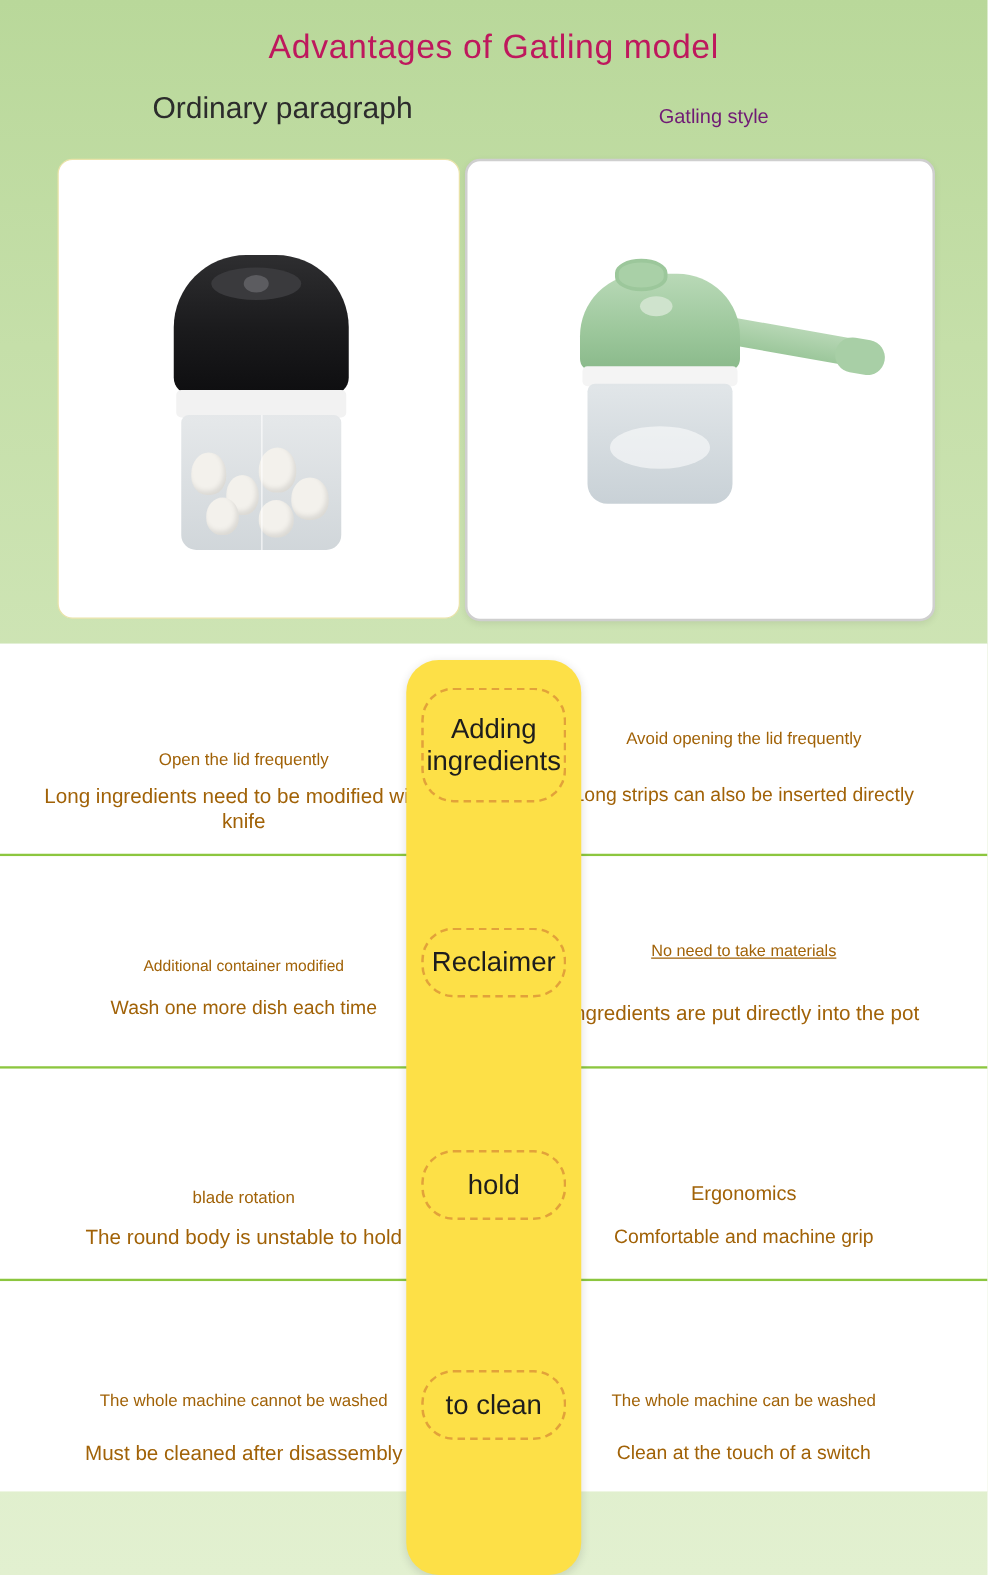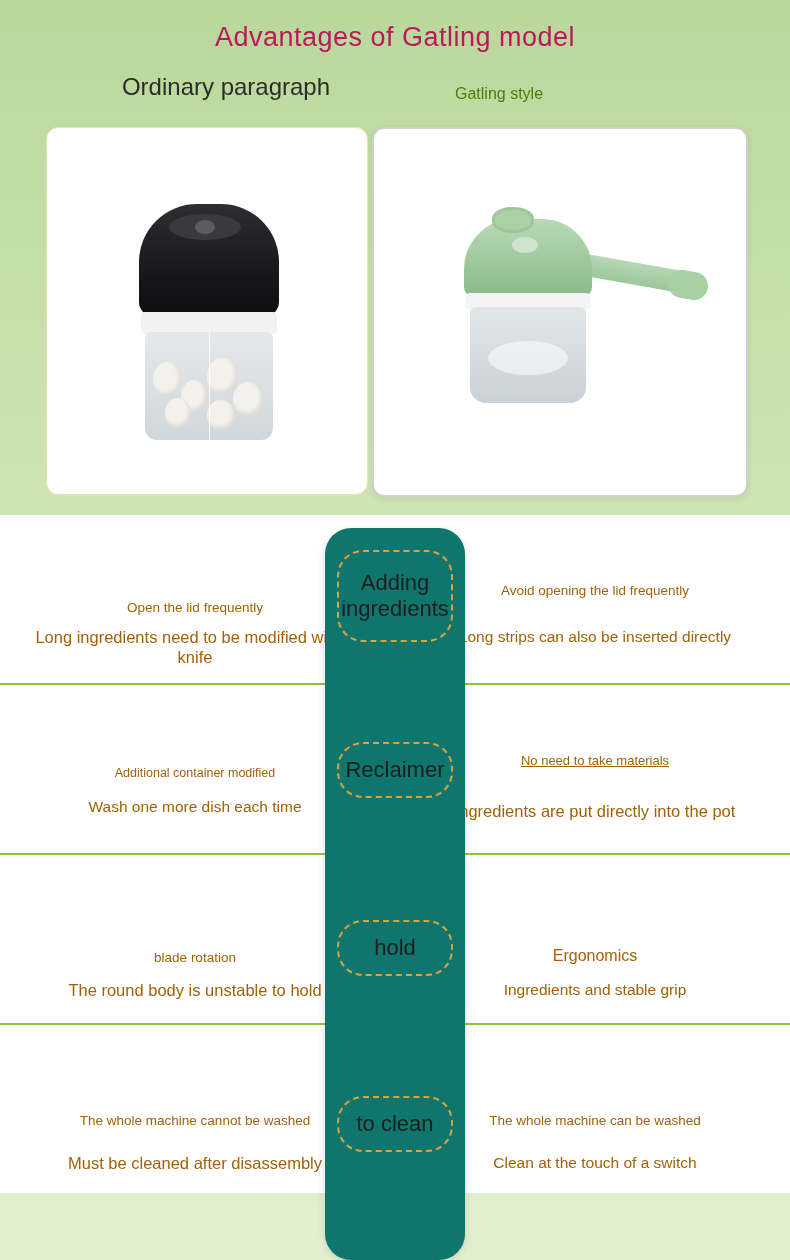--- a/index.html
+++ b/index.html
@@ -39,23 +39,23 @@
     text-align: center;
     font-size: 24px;
     color: #2c2c2c;
     font-weight: 400;
   }
   .head-right {
     position: absolute;
     left: 455px;
     top: 12px;
     width: 160px;
-    text-align: left;
+    text-align: right;
     font-size: 16px;
-    color: #4d7c0f;
+    color: #701a75;
   }
 
   
   .photo-row {
     position: relative;
     height: 372px;
     margin-top: 2px;
   }
   .photo-card {
     position: absolute;
@@ -297,21 +297,21 @@
   .r4 .right .small{ top: 88px; }
   .r4 .right .big  { top: 128px; font-size: 15.5px; }
 
   
   .center-strip {
     position: absolute;
     left: 325px;
     top: 528px;
     width: 140px;
     height: 732px;
-    background: #0f766e;
+    background: #fde047;
     border-radius: 26px;
     box-shadow: 0 2px 8px rgba(0,0,0,0.12);
     z-index: 5;
   }
   .chip {
     position: absolute;
     left: 12px;
     width: 116px;
     border: 2px dashed #e2a23a;
     border-radius: 26px;
@@ -399,21 +399,21 @@
     </div>
   </div>
 
   <div class="row r3">
     <div class="cell left">
       <div class="small">blade rotation</div>
       <div class="big">The round body is unstable to hold</div>
     </div>
     <div class="cell right">
       <div class="small">Ergonomics</div>
-      <div class="big">Ingredients and stable grip</div>
+      <div class="big">Comfortable and machine grip</div>
     </div>
   </div>
 
   <div class="row r4">
     <div class="cell left">
       <div class="small">The whole machine cannot be washed</div>
       <div class="big">Must be cleaned after disassembly</div>
     </div>
     <div class="cell right">
       <div class="small">The whole machine can be washed</div>

